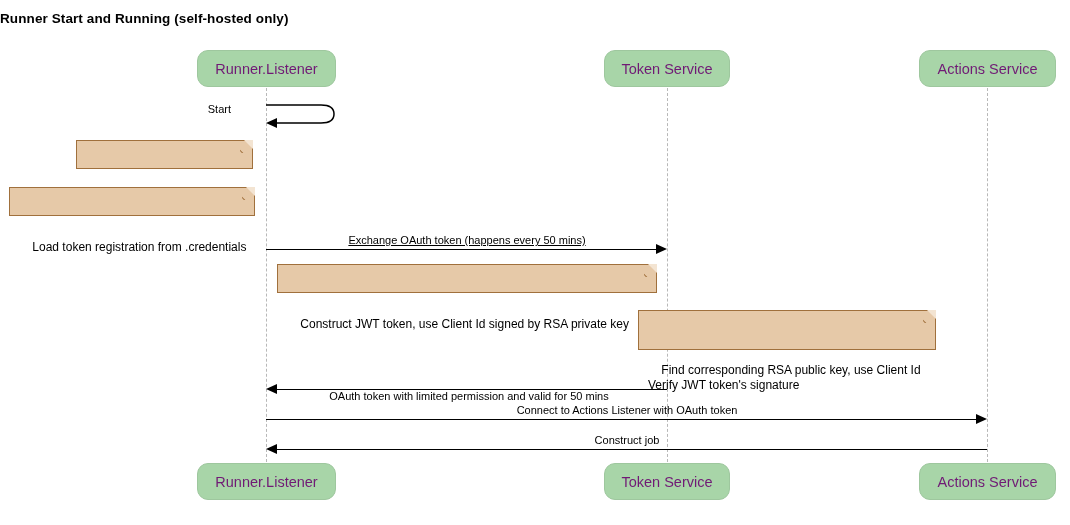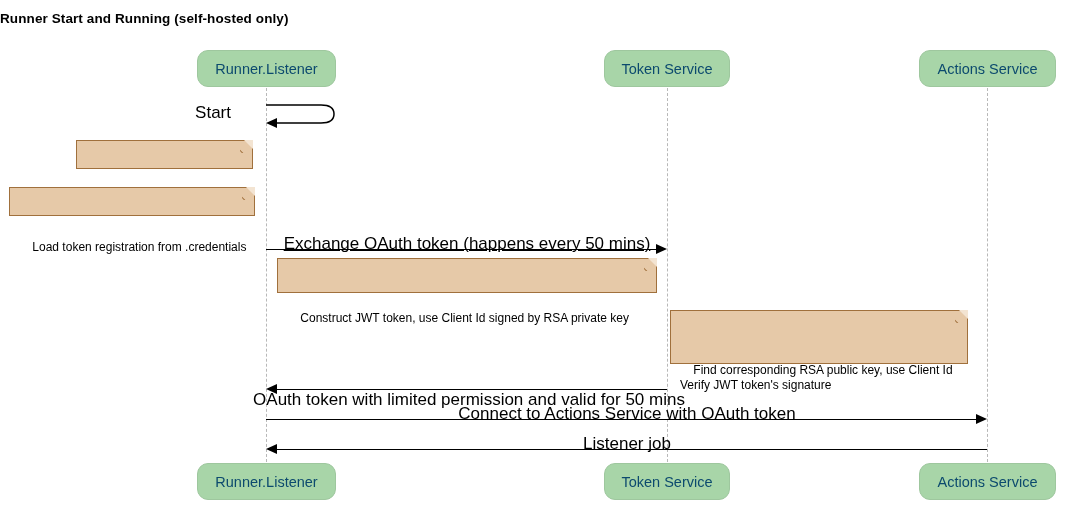--- a/index.html
+++ b/index.html
@@ -42,21 +42,21 @@
   .participant {
     position: absolute;
     height: 37px;
     background: #a8d5a8;
     border: 1px solid #9ec79e;
     border-radius: 11px;
     display: flex;
     align-items: center;
     justify-content: center;
     font-size: 14.5px;
-    color: #0c4a6e;
+    color: #701a75;
     box-sizing: border-box;
     white-space: nowrap;
   }
   
   .note {
     position: absolute;
     background: #e6c9a8;
     border: 1px solid #a0703c;
     box-sizing: border-box;
     font-size: 12px;
@@ -109,21 +109,21 @@
     border-bottom: 5px solid transparent;
     border-left: 11px solid #000000;
   }
   .arrow-head.left {
     border-top: 5px solid transparent;
     border-bottom: 5px solid transparent;
     border-right: 11px solid #000000;
   }
   .msg-label {
     position: absolute;
-    font-size: 17px;
+    font-size: 11px;
     color: #000000;
     white-space: nowrap;
     text-align: center;
   }
   .msg-label.centered {
     transform: translateX(-50%);
   }
   
   .self-loop {
     position: absolute;
@@ -175,38 +175,38 @@
   <div class="note" style="left:9px; top:187px; width:246px; height:29px;">
     <span class="fold"></span>
     <span class="fold-edge"></span>
     <span>Load token registration from .credentials</span>
   </div>
 
   <div class="msg-line" style="left:266px; top:249px; width:390px;"></div>
   <div class="arrow-head right" style="left:656px; top:244px;"></div>
   <div class="msg-label centered" style="left:467px; top:234px;text-decoration:underline;">Exchange OAuth token (happens every 50 mins)</div>
 
-  <div class="note" style="left:277px; top:258px; width:380px; height:35px;">
+  <div class="note" style="left:277px; top:264px; width:380px; height:29px;">
     <span class="fold"></span>
     <span class="fold-edge"></span>
     <span>Construct JWT token, use Client Id signed by RSA private key</span>
   </div>
 
-  <div class="note" style="left:670px; top:310px; width:298px; height:54px;">
+  <div class="note" style="left:638px; top:310px; width:298px; height:40px;">
     <span class="fold"></span>
     <span class="fold-edge"></span>
     <span>Find corresponding RSA public key, use Client Id
 Verify JWT token's signature</span>
   </div>
 
   <div class="msg-line" style="left:277px; top:389px; width:390px;"></div>
   <div class="arrow-head left" style="left:266px; top:384px;"></div>
   <div class="msg-label centered" style="left:469px; top:374px;margin-top:16px;">OAuth token with limited permission and valid for 50 mins</div>
 
   <div class="msg-line" style="left:266px; top:419px; width:710px;"></div>
   <div class="arrow-head right" style="left:976px; top:414px;"></div>
-  <div class="msg-label centered" style="left:627px; top:404px;">Connect to Actions Service with OAuth token</div>
+  <div class="msg-label centered" style="left:627px; top:404px;">Connect to Actions Listener with OAuth token</div>
 
   <div class="msg-line" style="left:277px; top:449px; width:710px;"></div>
   <div class="arrow-head left" style="left:266px; top:444px;"></div>
-  <div class="msg-label centered" style="left:627px; top:434px;">Listener job</div>
+  <div class="msg-label centered" style="left:627px; top:434px;">Construct job</div>
 
 </div>
 
 </body></html>

